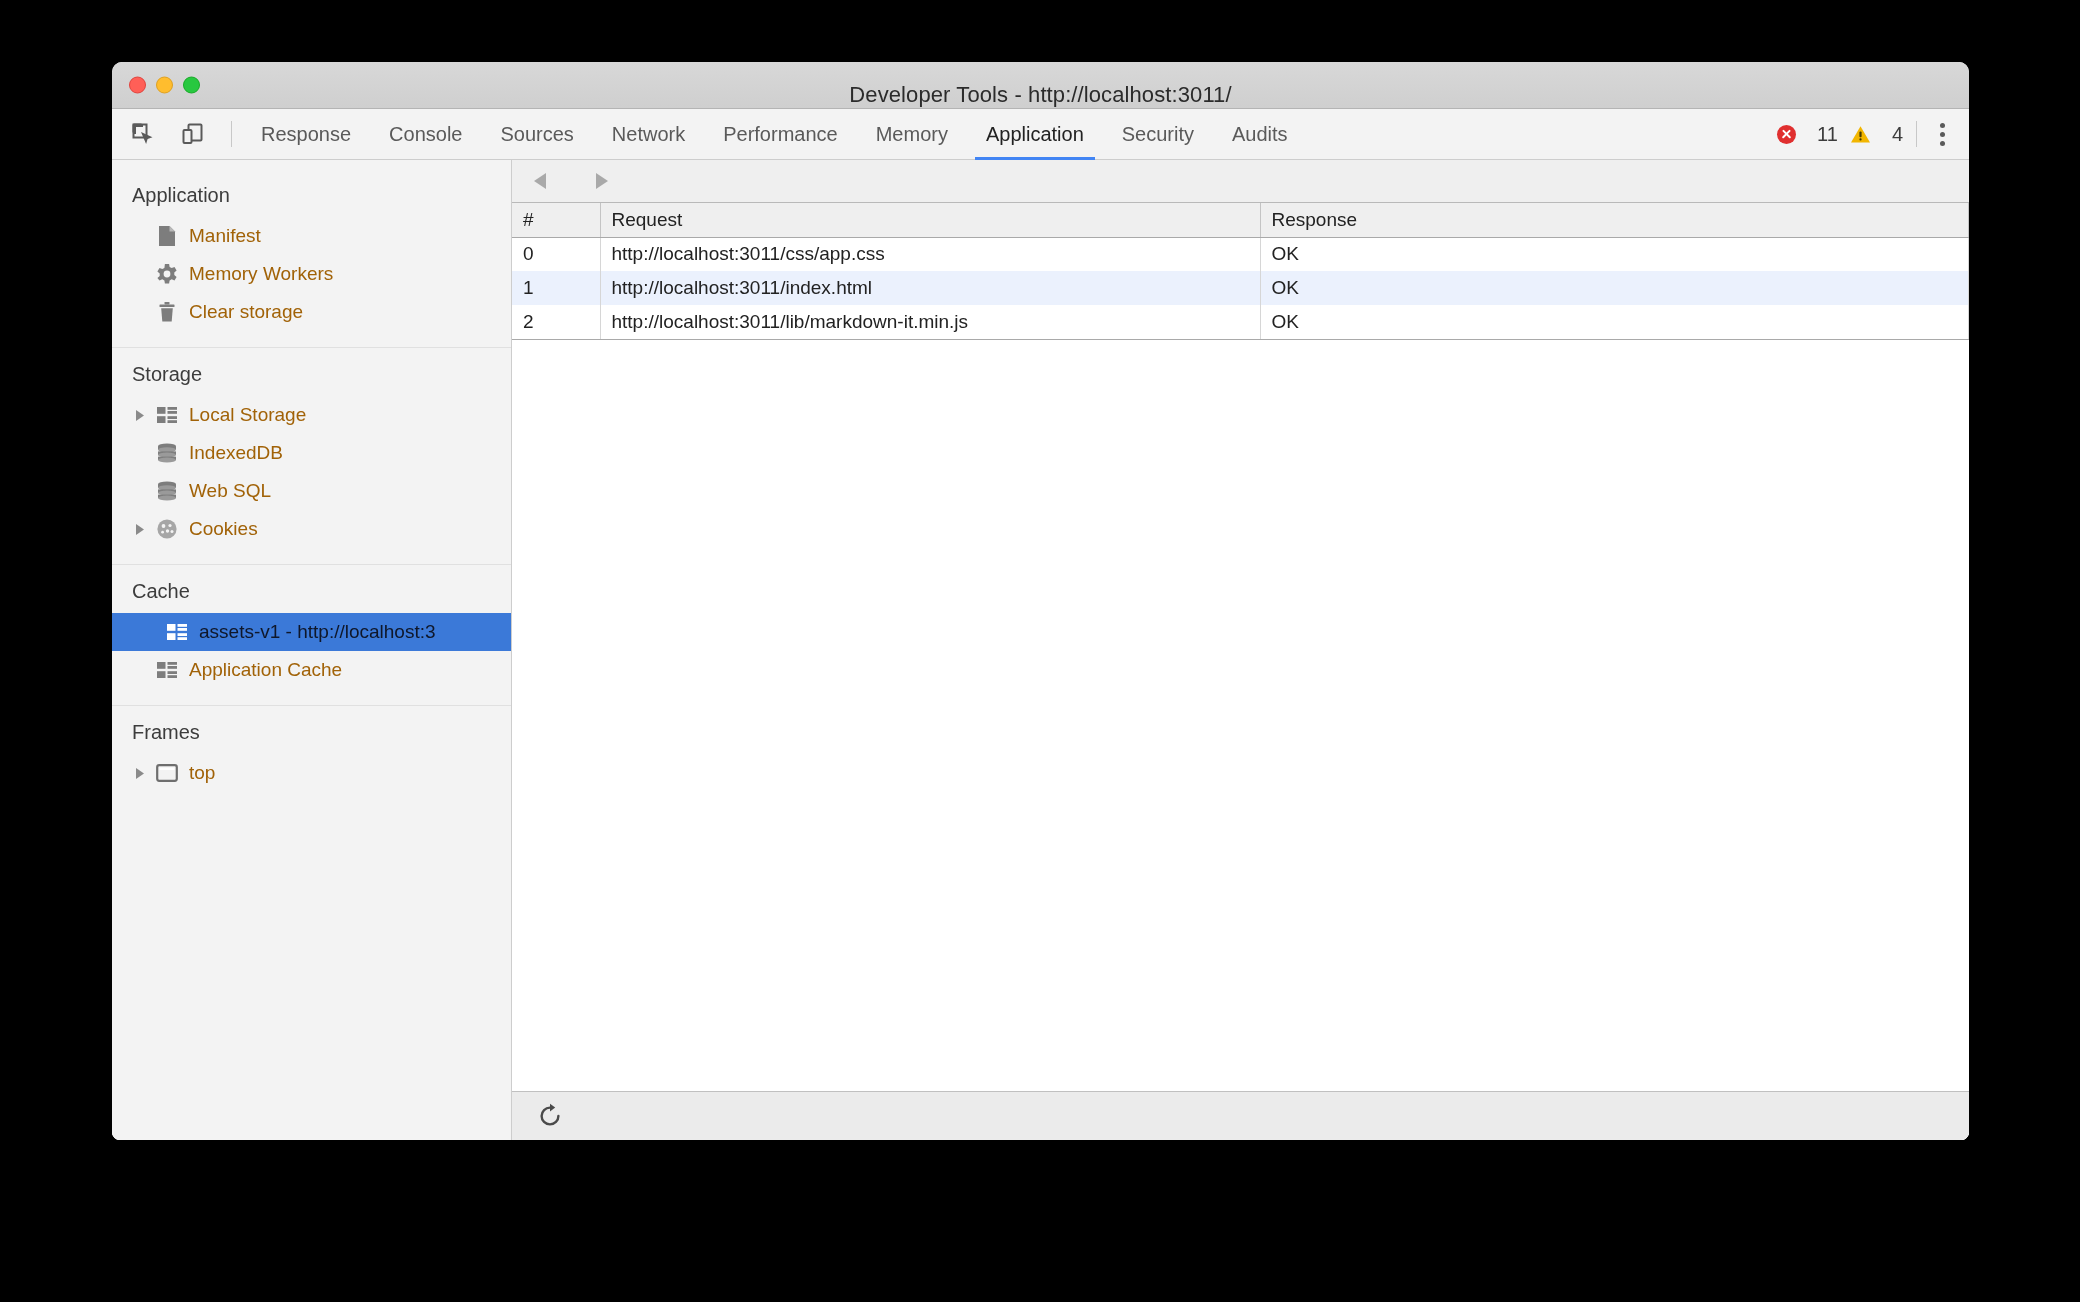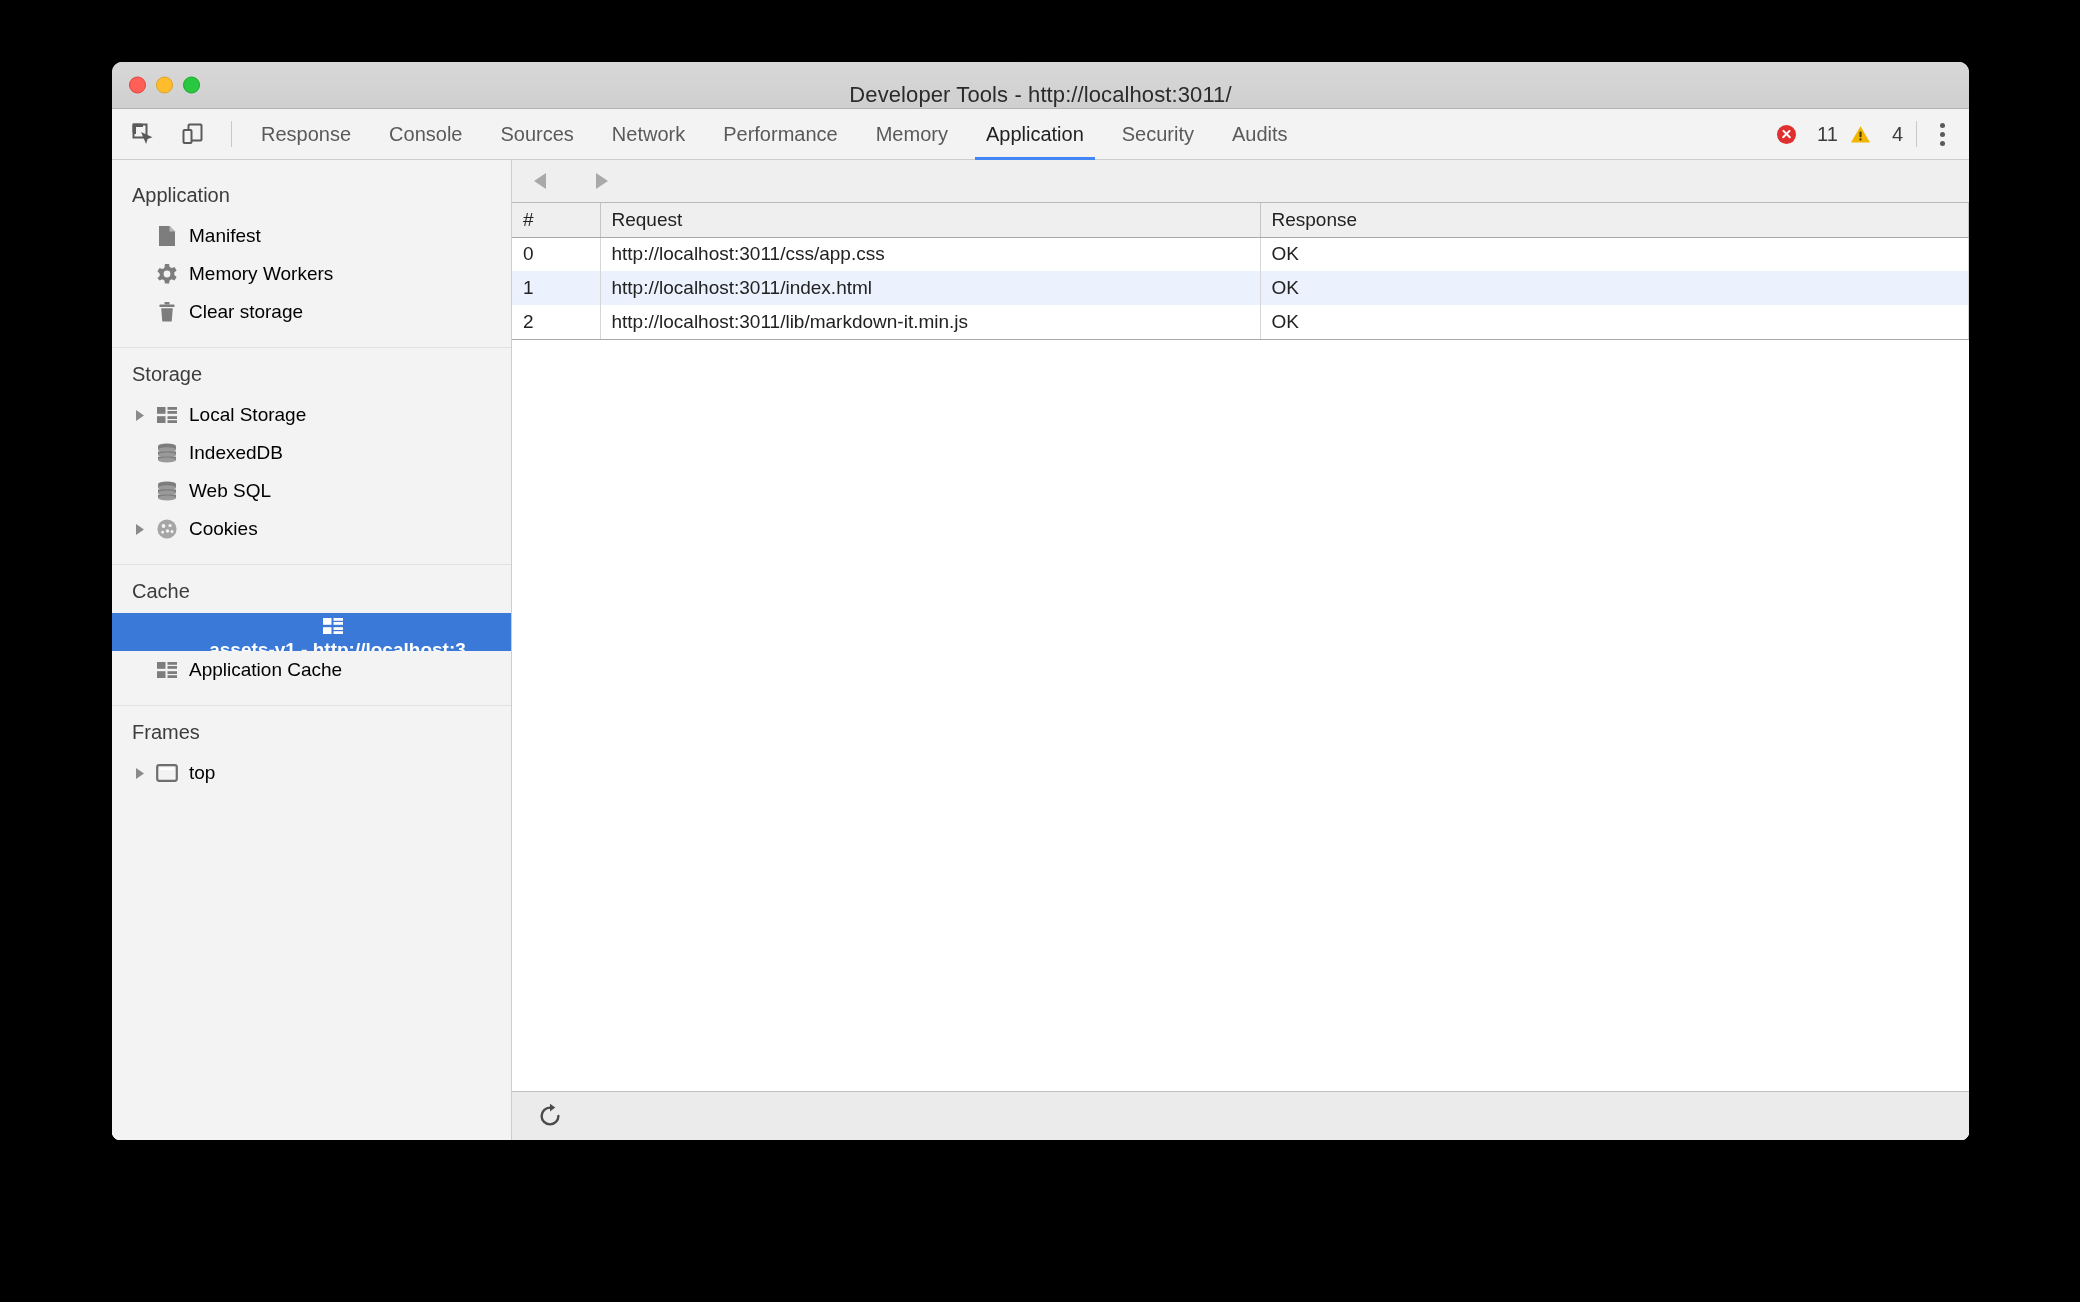--- a/index.html
+++ b/index.html
@@ -181,29 +181,28 @@
     font-size: 20px;
     color: #3c3c3c;
     padding: 4px 0 10px 20px;
   }
   .sb-row {
     height: 38px;
     display: flex;
     align-items: center;
     padding-left: 20px;
     font-size: 19px;
-    color: #000000;
+    color: #a16207;
     white-space: nowrap;
     cursor: default;
   }
   .sb-row.selected {
     background: #3b79d8;
-    color: #ffffff;
-    font-weight: bold;
-    flex-direction: column;
+    color: #0f172a;
+    font-weight: normal;
   }
   .sb-row.indent1 { padding-left: 22px; }
   .sb-row.indent2 { padding-left: 52px; }
   .twisty {
     width: 18px;
     flex: 0 0 18px;
     display: flex;
     align-items: center;
     justify-content: flex-start;
     margin-right: 2px;

